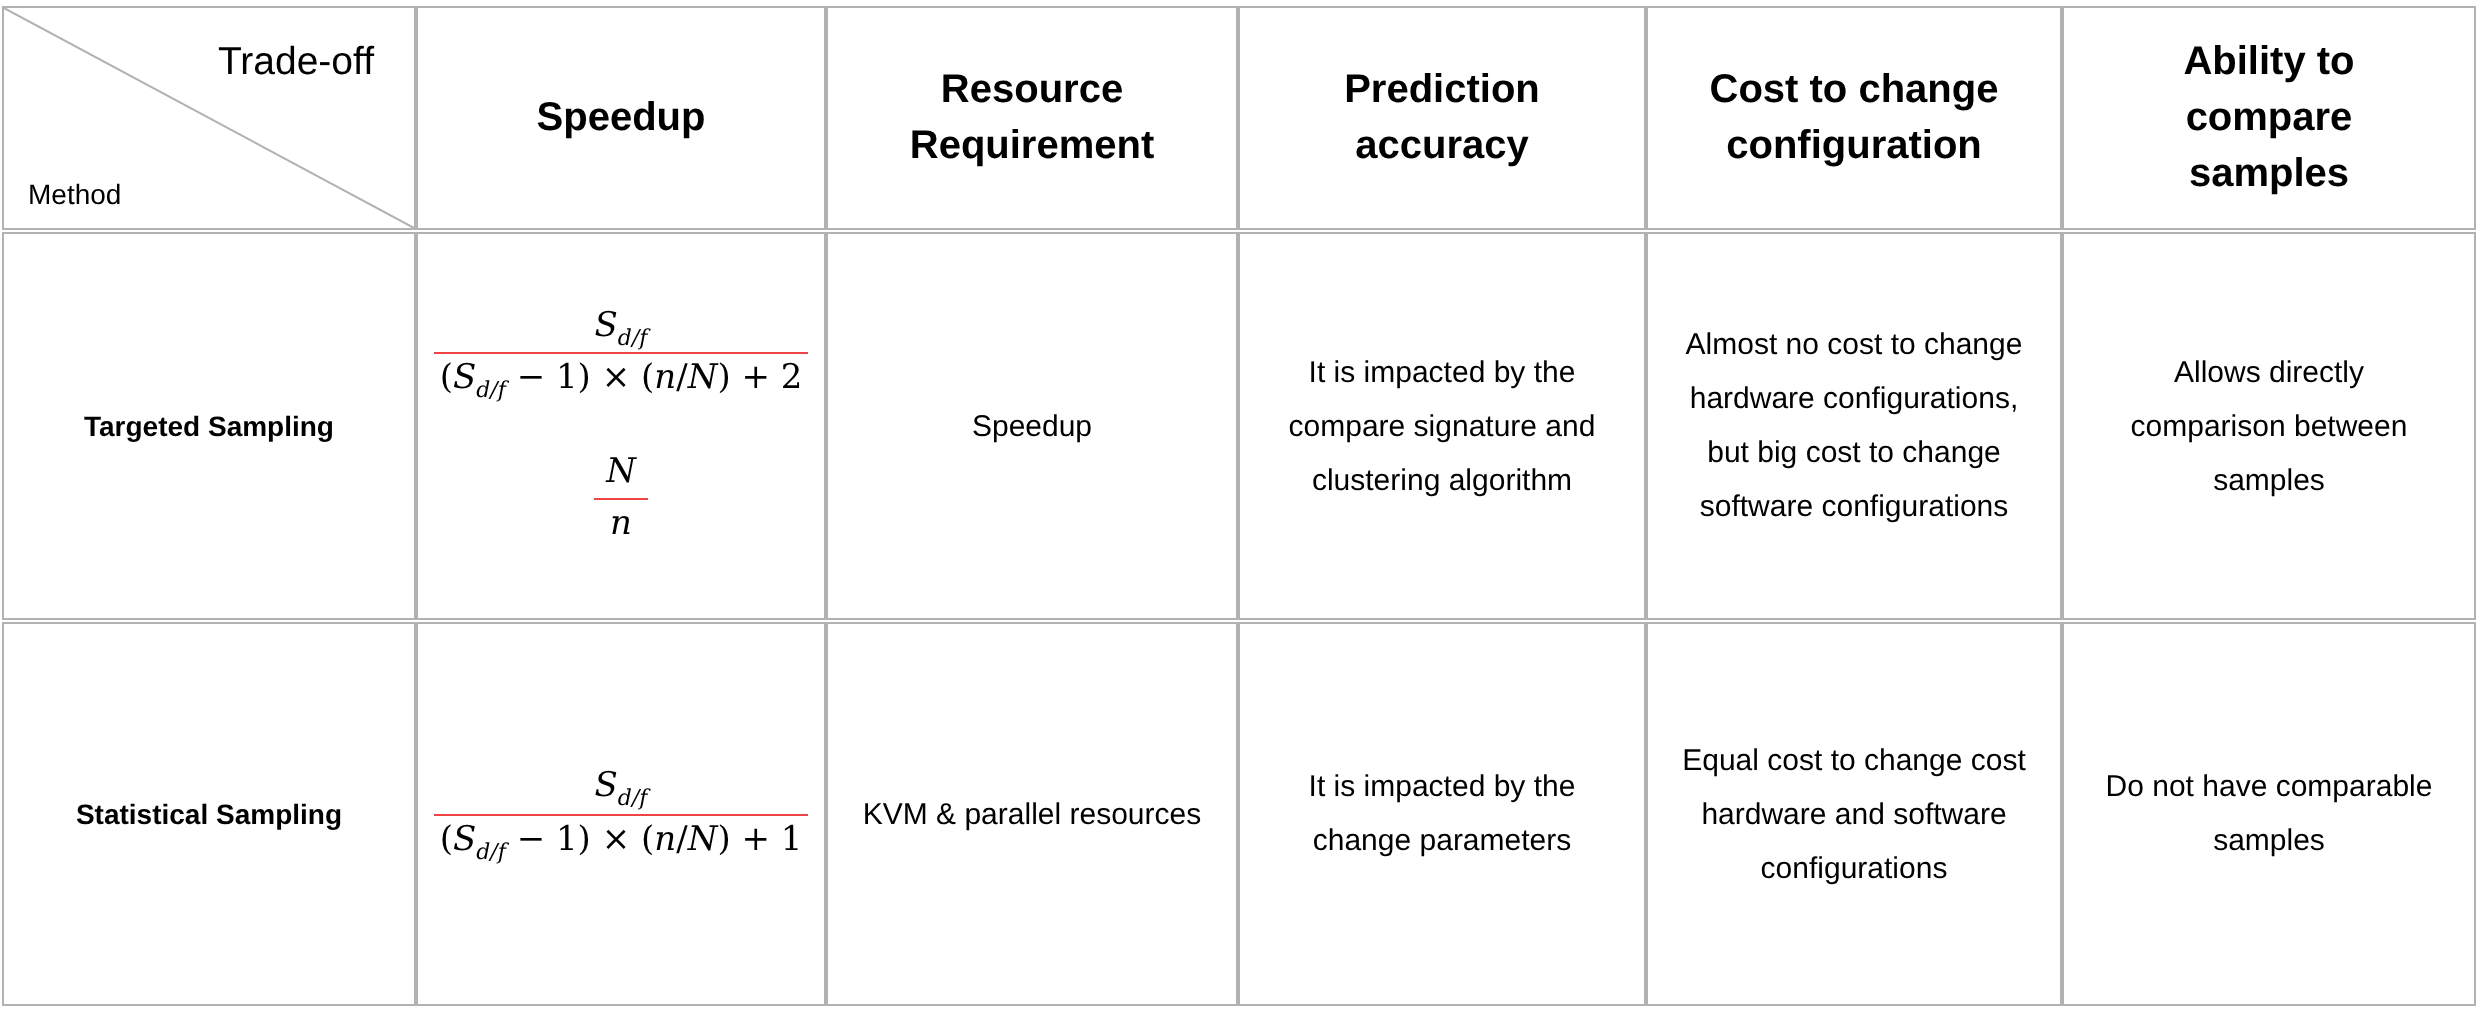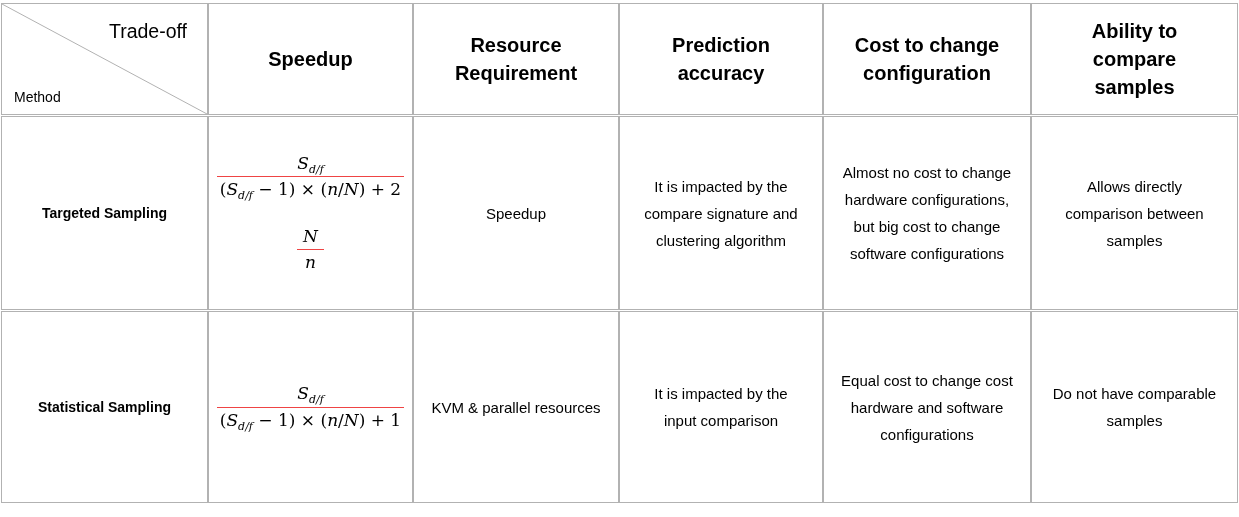--- a/index.html
+++ b/index.html
@@ -100,19 +100,19 @@
       <td class="method-cell">Statistical Sampling</td>
       <td class="math-cell">
         <div class="math-stack">
           <span class="frac">
             <span class="num"><span class="it">S</span><sub class="it">d/f</sub></span>
             <span class="den"><span class="up">(</span><span class="it">S</span><sub class="it">d/f</sub><span class="up"> − 1) × (</span><span class="it">n</span><span class="up">/</span><span class="it">N</span><span class="up">) + 1</span></span>
           </span>
         </div>
       </td>
       <td class="body-cell">KVM &amp; parallel resources</td>
-      <td class="body-cell">It is impacted by the input comparison</td>
+      <td class="body-cell">It is impacted by the change parameters</td>
       <td class="body-cell">Equal cost to change cost hardware and software configurations</td>
       <td class="body-cell">Do not have comparable samples</td>
     </tr>
   </tbody>
     </table>
 </div>
 
 </body></html>

